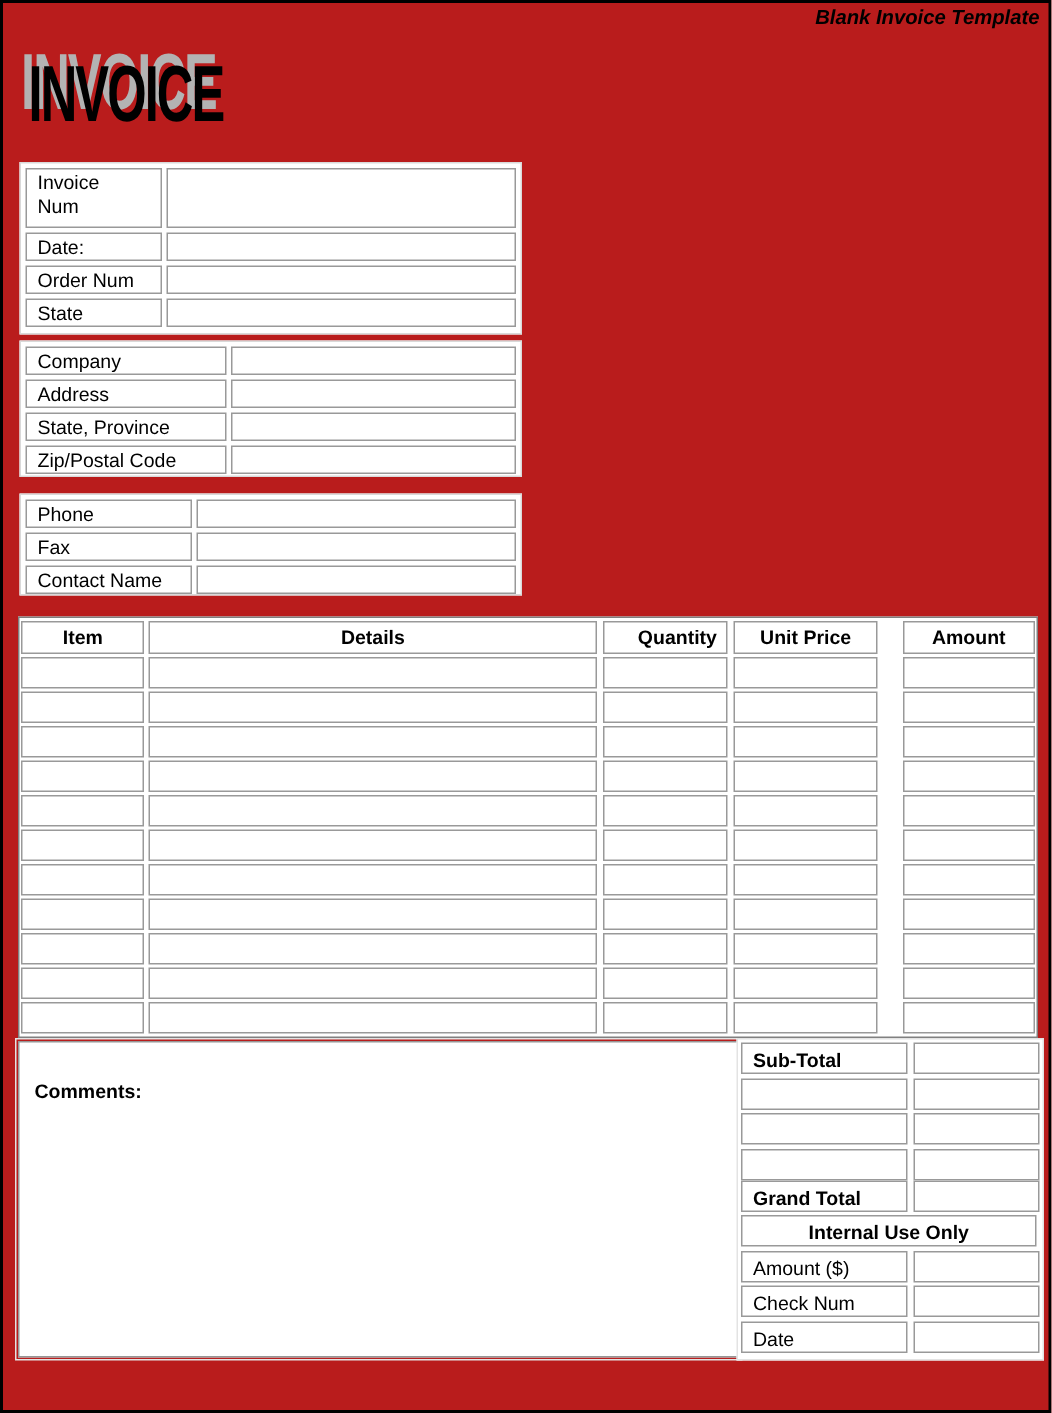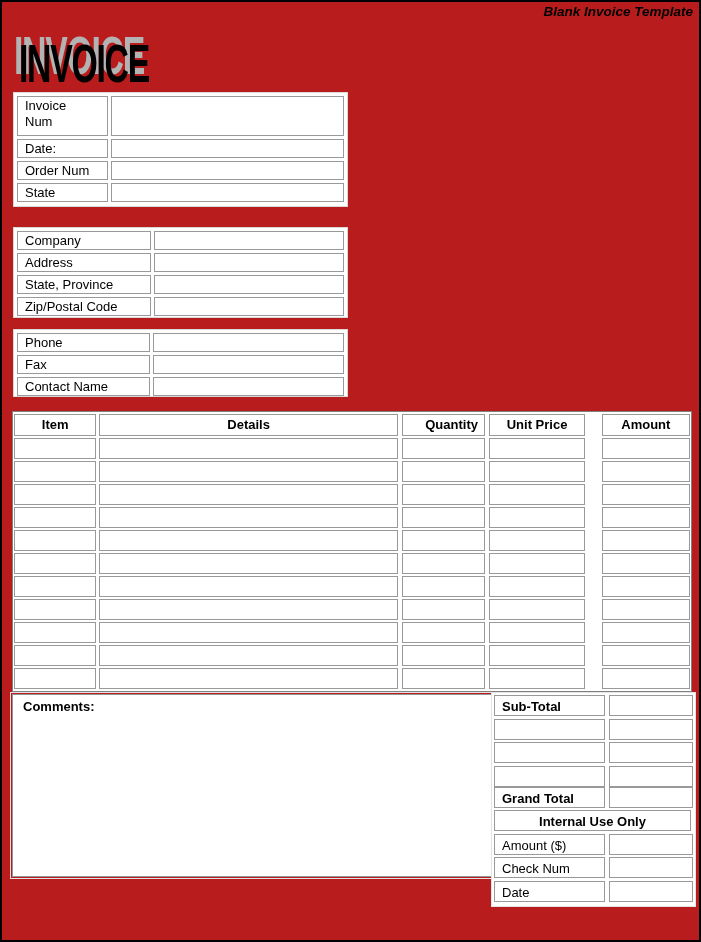--- a/index.html
+++ b/index.html
@@ -12,50 +12,50 @@
   .doc-title{position:absolute;top:2px;right:6px;font-size:13.5px;font-weight:bold;font-style:italic;}
   .logo{position:absolute;left:12px;top:24px;width:320px;height:70px;}
   .logo span{
     position:absolute;font-size:52px;font-weight:bold;letter-spacing:-2px;line-height:1;
     transform:scale(.65,1.02);transform-origin:0 0;white-space:nowrap;
   }
   .logo-shadow{left:0;top:3px;color:#b3b3b3;}
   .logo-main{left:5px;top:11px;color:#000;}
   
   .group{position:absolute;left:11px;width:335px;border:1px solid #d9d9d9;padding:3px;box-sizing:border-box;background:#fff;}
-  .g1{top:90px;height:115px;}
+  .g1{top:106px;height:115px;}
   .g2{top:225px;height:91px;}
   .g3{top:327px;height:68px;}
   .grow{display:flex;margin-bottom:3px;}
   .grow:last-child{margin-bottom:0;}
   .gcell{border:1px solid #999;box-sizing:border-box;height:19px;font-size:13px;line-height:16px;background:#fff;}
   .glabel{padding:1px 0 0 7px;}
   .gvalue{flex:1;margin-left:3px;}
   .g1 .glabel{width:91px;}
   .g2 .glabel{width:134px;}
-  .g3 .glabel{width:133px;}
+  .g3 .glabel{width:111px;}
   .tall{height:40px;}
   .tall span{display:block;width:54px;}
   
   .items{position:absolute;left:10px;top:409px;width:680px;height:281px;
     border:1.5px solid #808080;padding:2px 1px;box-sizing:border-box;background:#fff;}
   .trow{display:flex;height:21px;margin-bottom:2px;}
   .thead-row{height:22px;margin-bottom:2px;}
   .items-body .trow:last-child{margin-bottom:0;}
   .tcell{border:1px solid #999;box-sizing:border-box;background:#fff;}
   .hcell{font-size:13px;font-weight:bold;text-align:center;line-height:20px;}
   .c-item{width:84px;}
   .c-details{width:304px;margin-left:3px;}
   .c-qty{width:85px;margin-left:4px;padding-left:16px;}
   .c-up{width:97px;margin-left:4px;}
   .c-amt{width:90px;margin-left:17px;}
   
-  .comments{position:absolute;left:10px;top:692px;width:481px;height:183px;
+  .comments{position:absolute;left:10px;top:692px;width:481px;height:211px;
     border:1px solid #969696;outline:1px solid #e3e3e3;outline-offset:1px;
-    box-sizing:border-box;padding:2px 0 0 10px;background:#fff;}
+    box-sizing:border-box;padding:24px 0 0 10px;background:#fff;}
   .comments-label{font-size:13px;font-weight:bold;}
   
   .summary{position:absolute;left:489px;top:690px;width:205px;height:215px;
     border:1px solid #e3e3e3;padding:2px;box-sizing:border-box;background:#fff;}
   .srow{display:flex;height:21px;margin-bottom:2.5px;}
   .summary .srow:last-child{margin-bottom:0;}
   .scell{border:1px solid #999;box-sizing:border-box;font-size:13px;line-height:17px;background:#fff;}
   .slabel{width:122px;padding:2px 18px 0 7px;}
   .svalue{width:95px;margin-left:4px;}
   .sfull{width:197px;text-align:center;font-weight:bold;padding-top:2px;}

